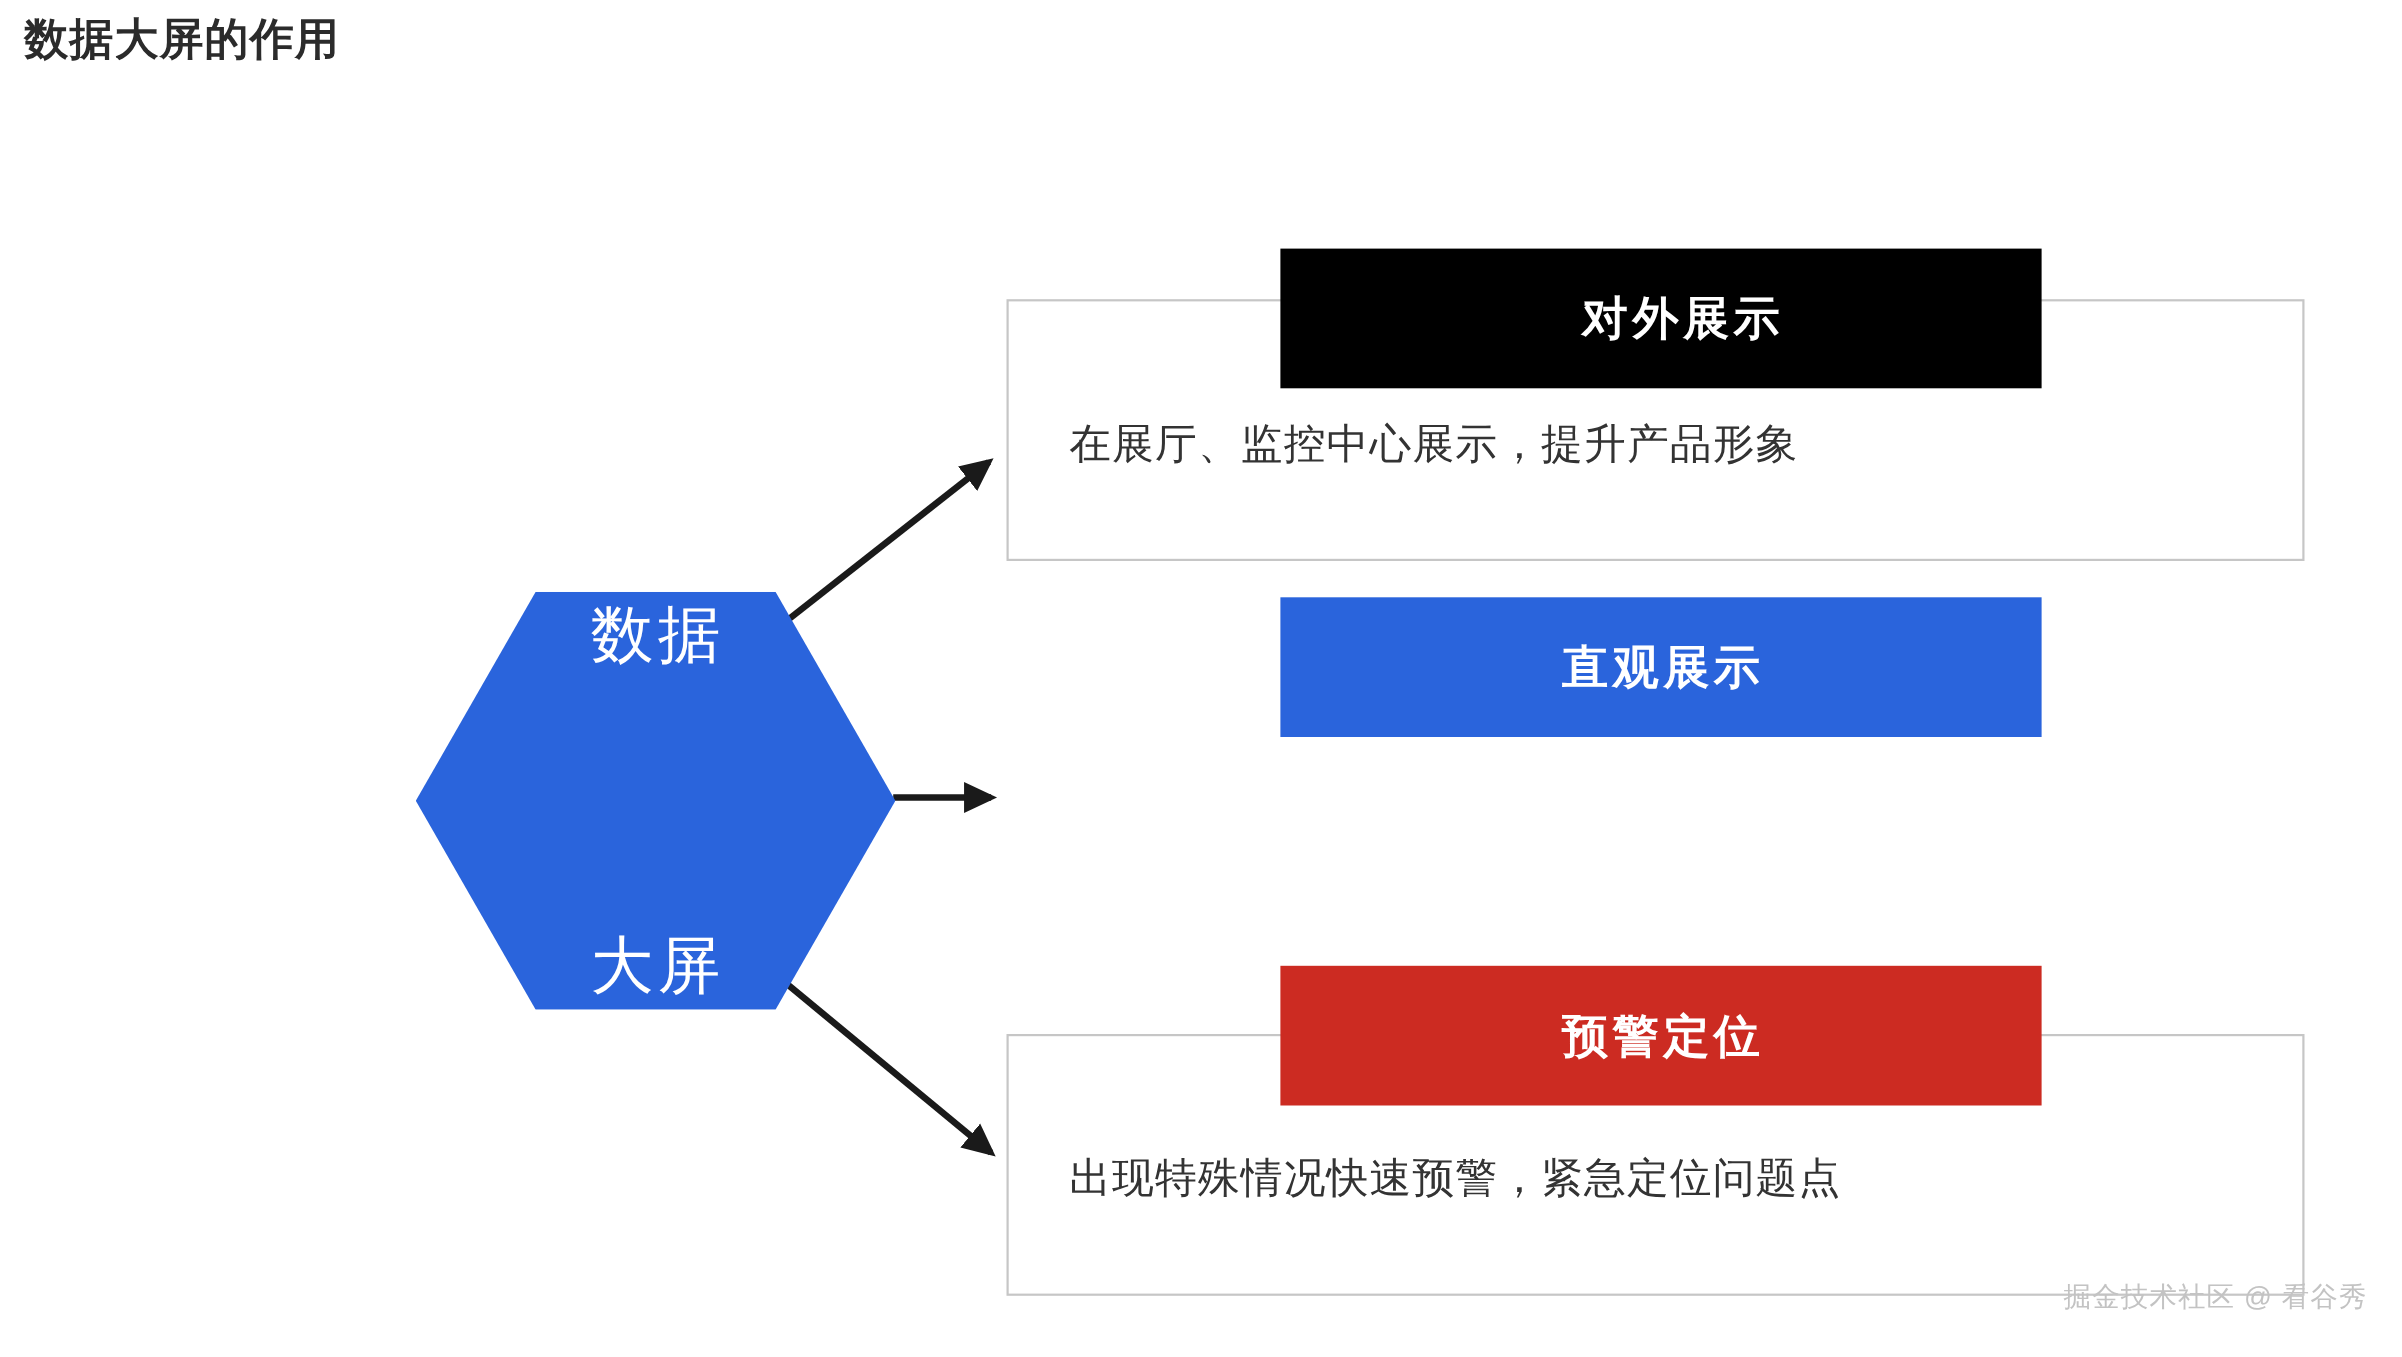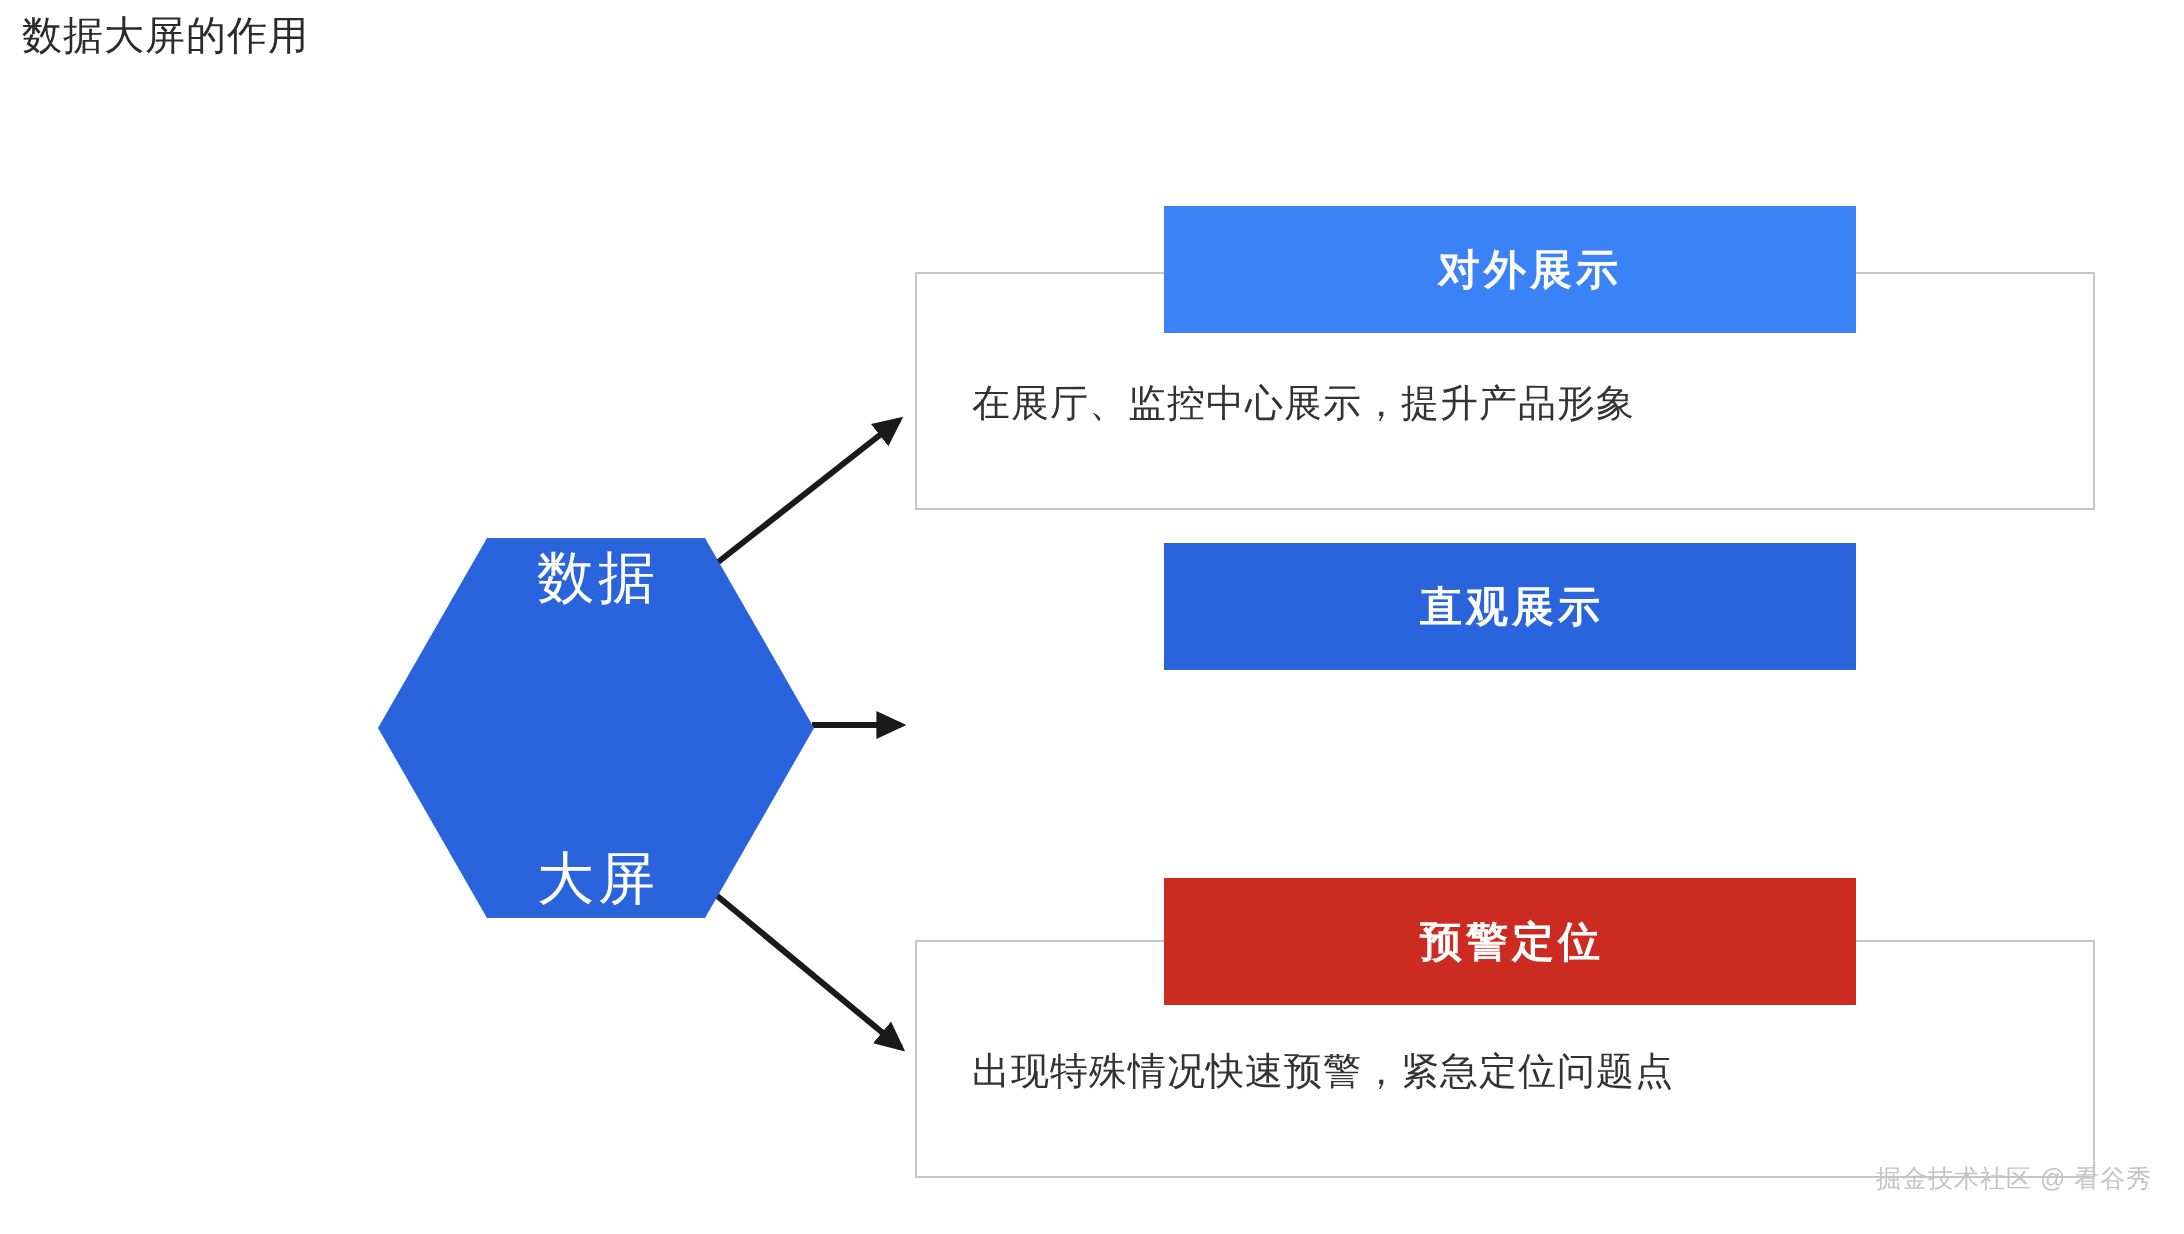--- a/index.html
+++ b/index.html
@@ -15,21 +15,21 @@
     overflow: hidden;
     font-family: "Liberation Sans", "DejaVu Sans", sans-serif;
   }
 
   
   #page-title {
     position: absolute;
     left: 22px;
     top: 8px;
     font-size: 40px;
-    font-weight: normal;
+    font-weight: bold;
     color: #2b2b2b;
     letter-spacing: 1px;
     white-space: nowrap;
   }
 
   
   #hex-wrap {
     position: absolute;
     left: 378px;
     top: 538px;
@@ -101,21 +101,21 @@
     display: flex;
     align-items: center;
     justify-content: center;
     color: #ffffff;
     font-size: 42px;
     font-weight: bold;
     letter-spacing: 4px;
     text-indent: 4px;
     box-sizing: border-box;
   }
-  #banner-1 { top: 206px; background: #3b82f6; padding-left: 36px; }
+  #banner-1 { top: 226px; background: #000000; padding-left: 36px; }
   #banner-2 { top: 543px; background: #2A64DC; }
   #banner-3 { top: 878px; background: #CC2B22; }
 
   
   #watermark {
     position: absolute;
     left: 1876px;
     top: 1162px;
     font-size: 25px;
     color: #c3c3c3;

